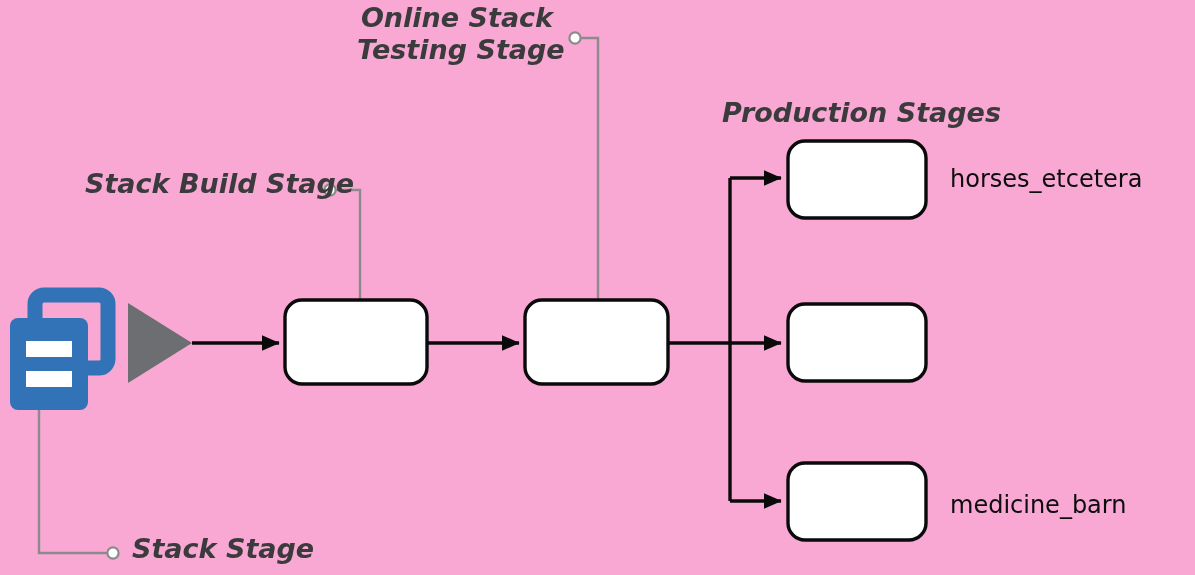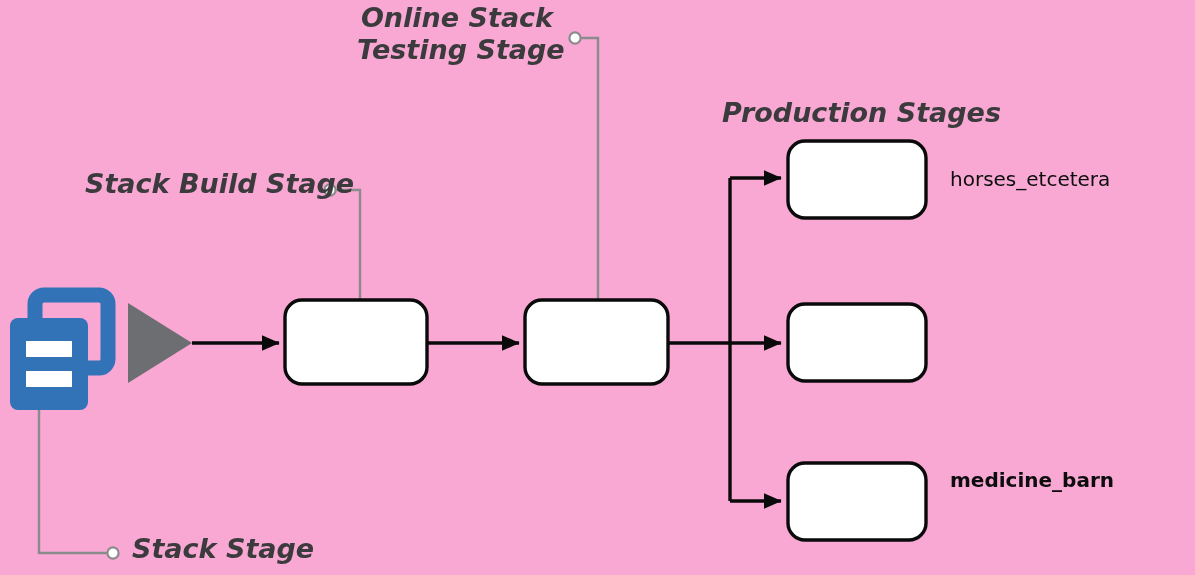--- a/index.html
+++ b/index.html
@@ -32,32 +32,32 @@
     font-size: 27px;
     line-height: 32px;
     color: #3b3b3d;
     white-space: pre;
   }
   .stage-label {
     position: absolute;
     font-family: "DejaVu Sans", sans-serif;
     font-weight: normal;
     font-style: normal;
-    font-size: 20px;
+    font-size: 24px;
     line-height: 32px;
     color: #0d0d0d;
     white-space: pre;
   }
   .lbl-online   { left: 357px; top: 2px;   text-align: center; width: 200px; }
   .lbl-build    { left: 53px;  top: 168px; margin-left: 32px; }
   .lbl-prod     { left: 722px; top: 97px;  }
   .lbl-code     { left: 132px; top: 533px; }
   .lbl-horses   { left: 950px; top: 163px; }
   .lbl-toyhut   { left: 950px; top: 328px; }
-  .lbl-medicine { left: 950px; top: 464px; font-weight: bold; }
+  .lbl-medicine { left: 950px; top: 489px; }
 </style>
 </head>
 <body>
 
 <div id="canvas">
 
   <svg class="layer" viewBox="0 0 1195 575" xmlns="http://www.w3.org/2000/svg">
 
     <defs>
       <marker id="arrowBlack" viewBox="0 0 10 10" refX="9.6" refY="5" markerWidth="5.2" markerHeight="5.2" orient="auto-start-reverse">

